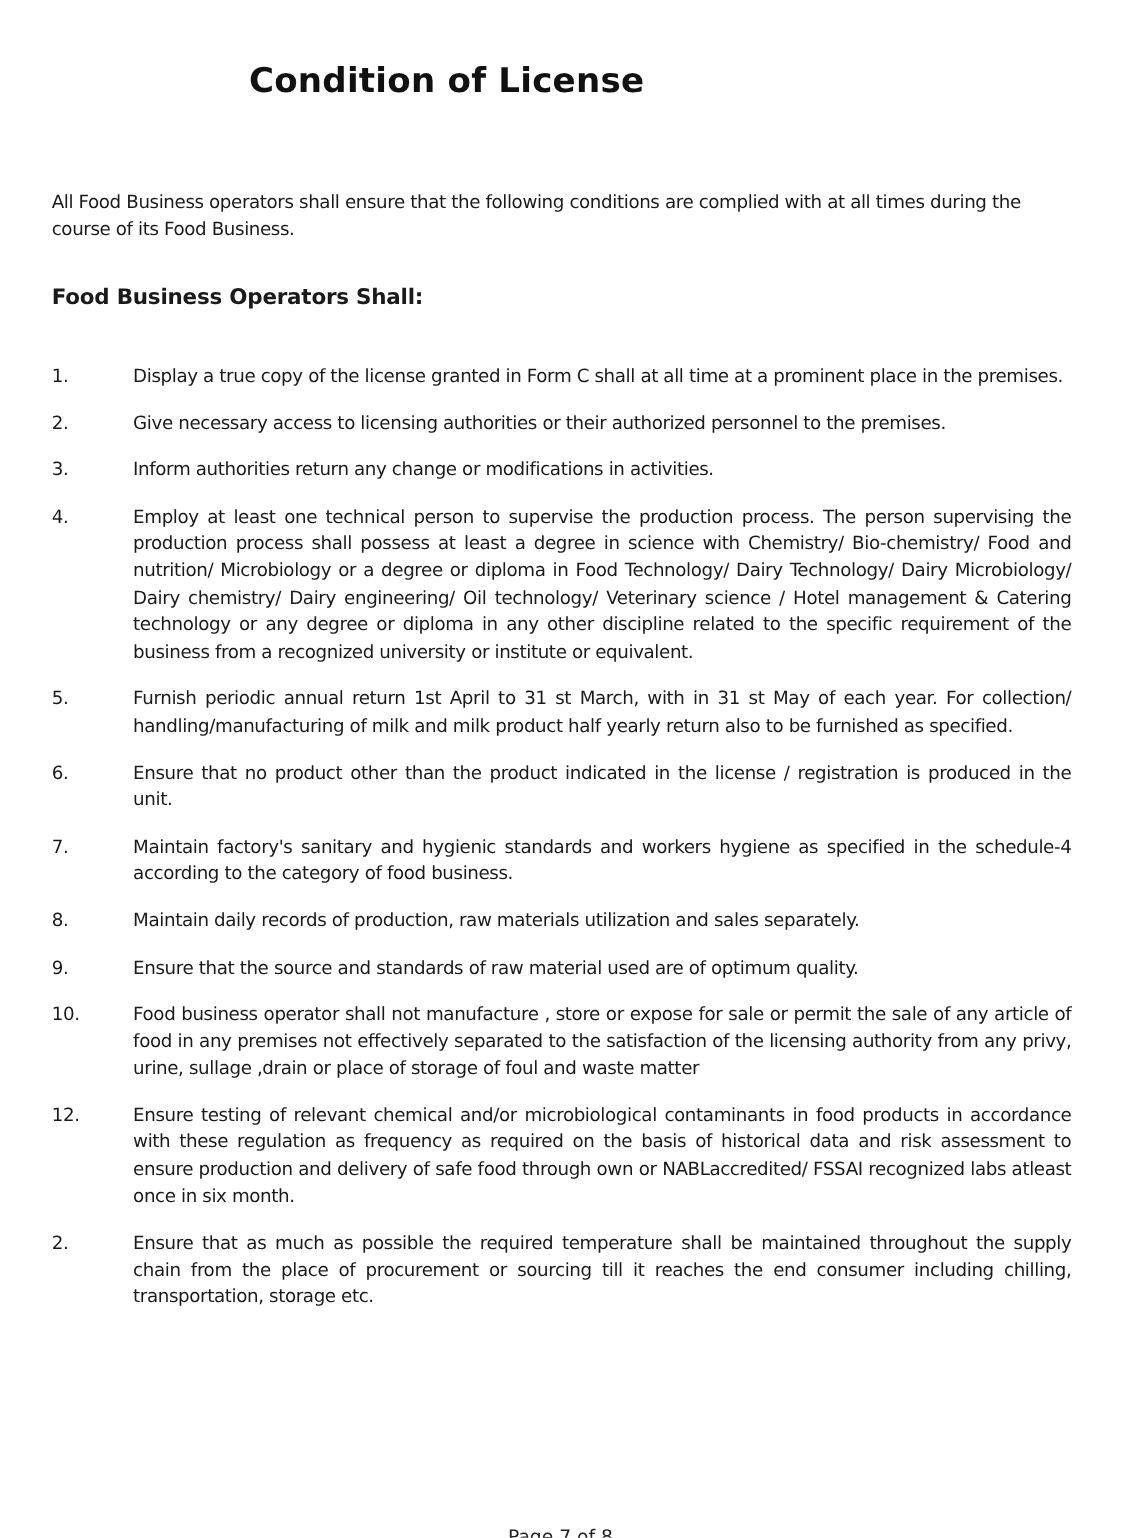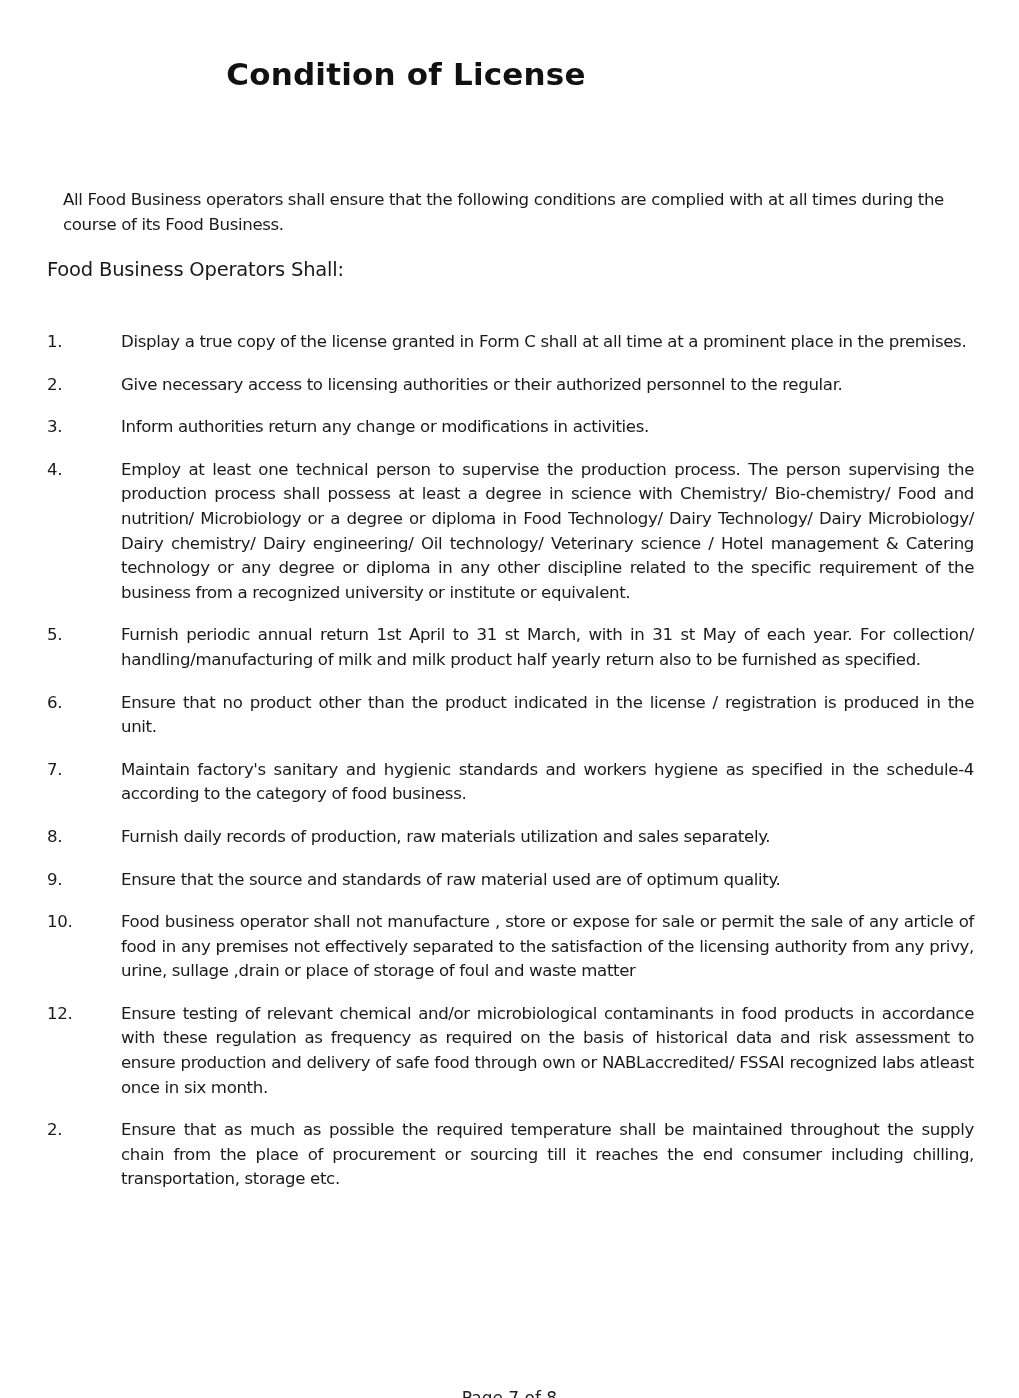--- a/index.html
+++ b/index.html
@@ -33,29 +33,29 @@
       color: #111;
       margin: 0;
     }
     .intro {
       position: absolute;
       top: 172px;
       left: 47px;
       width: 930px;
       font-size: 16.6px;
       line-height: 24.5px;
-      margin: 16px;
+      margin: 0;
       letter-spacing: -0.35px;
     }
     .subheading {
       position: absolute;
       top: 258px;
       left: 47px;
       font-size: 19.5px;
-      font-weight: normal;
+      font-weight: bold;
       margin: 0;
       letter-spacing: -0.2px;
     }
     .cond-list {
       position: absolute;
       top: 330px;
       left: 47px;
       width: 927px;
       margin: 0;
       padding: 0;
@@ -98,21 +98,21 @@
 
   <h2 class="subheading">Food Business Operators Shall:</h2>
 
   <ol class="cond-list">
     <li class="cond-item">
       <span class="cond-num">1.</span>
       <span class="cond-text nojust">Display a true copy of the license granted in Form C shall at all time at a prominent place in the premises.</span>
     </li>
     <li class="cond-item">
       <span class="cond-num">2.</span>
-      <span class="cond-text nojust">Give necessary access to licensing authorities or their authorized personnel to the regular.</span>
+      <span class="cond-text nojust">Give necessary access to licensing authorities or their authorized personnel to the premises.</span>
     </li>
     <li class="cond-item">
       <span class="cond-num">3.</span>
       <span class="cond-text nojust">Inform authorities return any change or modifications in activities.</span>
     </li>
     <li class="cond-item">
       <span class="cond-num">4.</span>
       <span class="cond-text">Employ at least one technical person to supervise the production process. The person supervising the production process shall possess at least a degree in science with Chemistry/ Bio-chemistry/ Food and nutrition/ Microbiology or a degree or diploma in Food Technology/ Dairy Technology/ Dairy Microbiology/ Dairy chemistry/ Dairy engineering/ Oil technology/ Veterinary science / Hotel management &amp; Catering technology or any degree or diploma in any other discipline related to the specific requirement of the business from a recognized university or institute or equivalent.</span>
     </li>
     <li class="cond-item">
@@ -122,21 +122,21 @@
     <li class="cond-item">
       <span class="cond-num">6.</span>
       <span class="cond-text">Ensure that no product other than the product indicated in the license / registration is produced in the unit.</span>
     </li>
     <li class="cond-item">
       <span class="cond-num">7.</span>
       <span class="cond-text">Maintain factory's sanitary and hygienic standards and workers hygiene as specified in the schedule-4 according to the category of food business.</span>
     </li>
     <li class="cond-item">
       <span class="cond-num">8.</span>
-      <span class="cond-text nojust">Furnish daily records of production, raw materials utilization and sales separately.</span>
+      <span class="cond-text nojust">Maintain daily records of production, raw materials utilization and sales separately.</span>
     </li>
     <li class="cond-item">
       <span class="cond-num">9.</span>
       <span class="cond-text nojust">Ensure that the source and standards of raw material used are of optimum quality.</span>
     </li>
     <li class="cond-item">
       <span class="cond-num">10.</span>
       <span class="cond-text">Food business operator shall not manufacture , store or expose for sale or permit the sale of any article of food in any premises not effectively separated to the satisfaction of the licensing authority from any privy, urine, sullage ,drain or place of storage of foul and waste matter</span>
     </li>
     <li class="cond-item">

